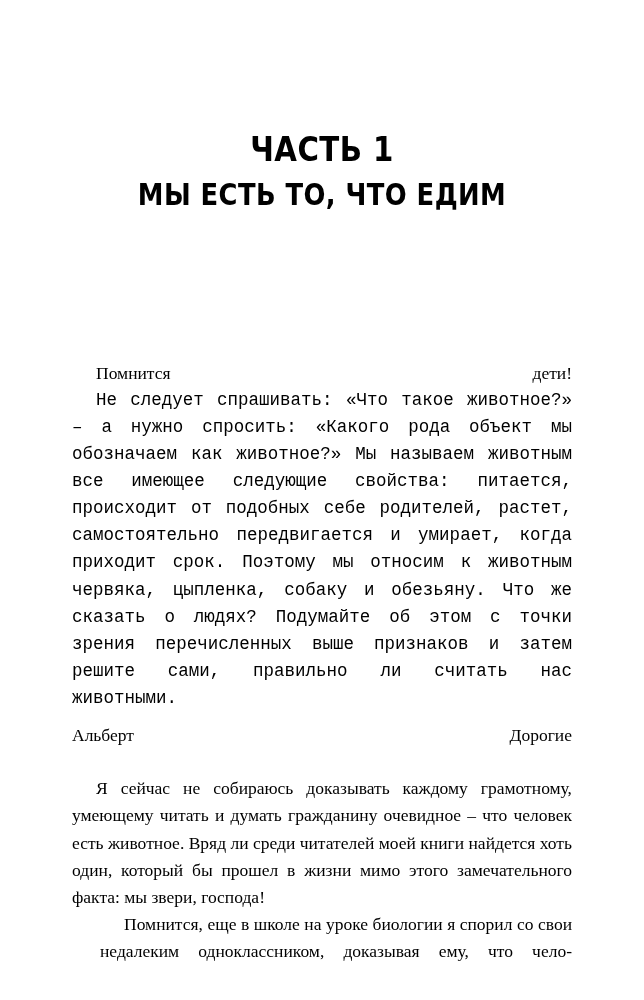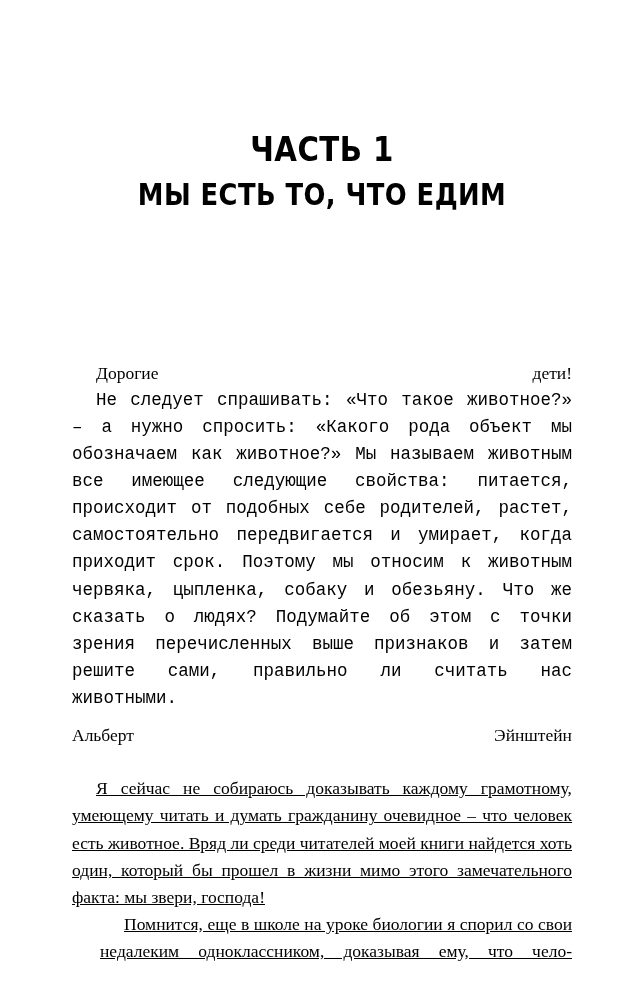--- a/index.html
+++ b/index.html
@@ -59,21 +59,20 @@
     margin-top: 10px;
     text-align: right;
     font-size: 17.5px;
     line-height: 1.55;
   }
   .body-text {
     margin-top: 26px;
     font-size: 17.5px;
     line-height: 1.55;
     text-align: justify;
-    text-decoration: underline;
   }
   .body-text p {
     margin: 0;
     text-indent: 24px;
   }
   .body-text p.cut {
     text-align-last: justify;
     margin-left: 28px;
   }
 </style>
@@ -81,23 +80,23 @@
 <body>
 
 <div class="page">
 
   <div class="part-heading">
     <div class="part-number">ЧАСТЬ 1</div>
     <div class="part-title">МЫ ЕСТЬ ТО, ЧТО ЕДИМ</div>
   </div>
 
   <div class="epigraph">
-    <p>Дорогие дети!</p>
+    <p>Помнится дети!</p>
     <p class="last-line-normal">Не следует спрашивать: «Что такое животное?» – а нужно спросить: «Какого рода объект мы обозначаем как животное?» Мы называем животным все имеющее следующие свойства: питается, происходит от подобных себе родителей, растет, самостоятельно передвигается и умирает, когда приходит срок. Поэтому мы относим к животным червяка, цыпленка, собаку и обезьяну. Что же сказать о людях? Подумайте об этом с точки зрения перечисленных выше признаков и затем решите сами, правильно ли считать нас животными.</p>
-    <div class="epigraph-attrib">Альберт Эйнштейн</div>
+    <div class="epigraph-attrib">Альберт Дорогие</div>
   </div>
 
   <div class="body-text">
     <p>Я сейчас не собираюсь доказывать каждому грамотному, умеющему читать и думать гражданину очевидное – что человек есть животное. Вряд ли среди читателей моей книги найдется хоть один, который бы прошел в жизни мимо этого замечательного факта: мы звери, господа!</p>
     <p class="cut">Помнится, еще в школе на уроке биологии я спорил со свои недалеким одноклассником, доказывая ему, что чело-</p>
   </div>
 
 </div>
 
 </body></html>

